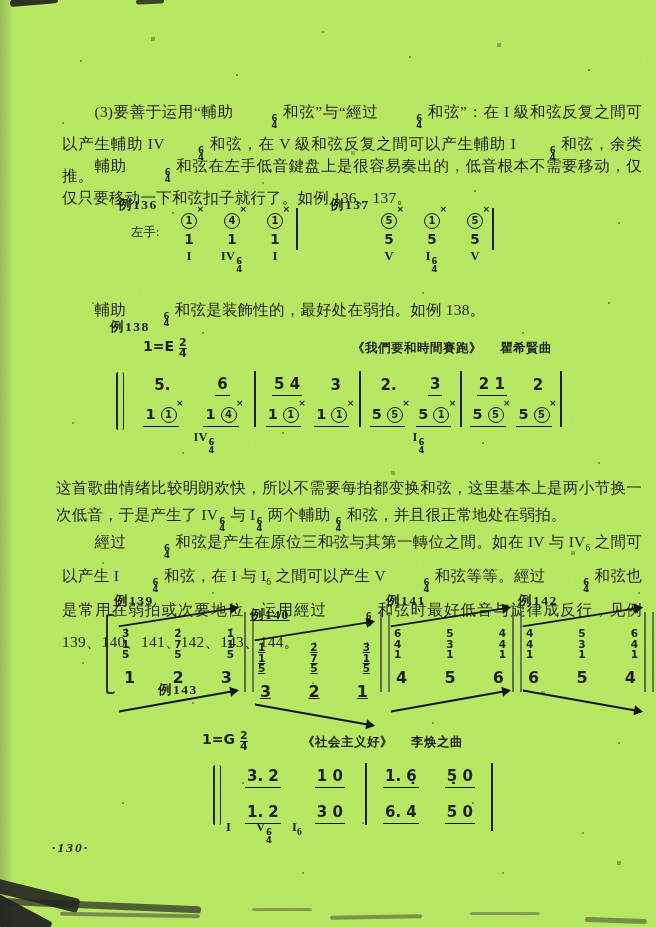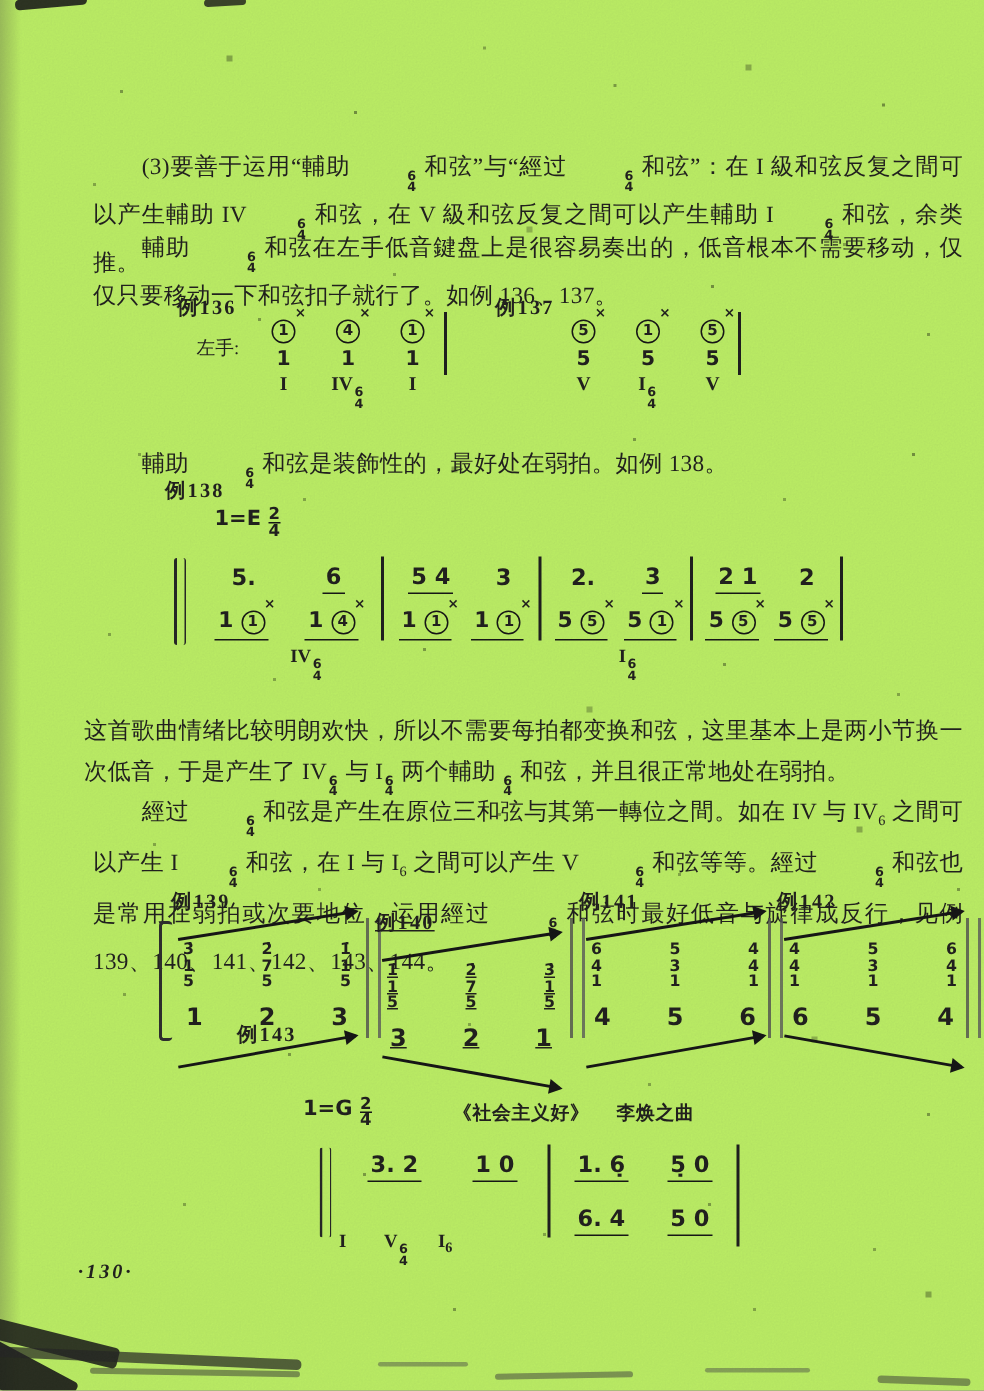--- a/index.html
+++ b/index.html
@@ -175,20 +175,23 @@
       </span> 和弦是装飾性的，最好处在弱拍。如例 138。</p>
 
   <div class="exlabel" style="left:110px;top:318px">例138</div>
   <div class="keyline" style="left:143px;top:338px">
     <span>1=E</span>
     <span class="tsig" id="tsig138">
         <span>2</span>
         <span>4</span>
       </span>
   </div>
+  <div class="titleline" style="left:352px;top:340px">
+    <span>《我們要和時間賽跑》</span><span class="comp">瞿希賢曲</span>
+  </div>
   <div class="brace" style="left:116px;top:372px;height:58px"></div>
   <div class="system" style="left:127px;top:370px" id="ex138-system">
       <div class="bar" style="width: 120px;">
         <div class="mrow">
           <span class="grp">5.</span>
           <span class="grp u">6</span>
         </div>
         <div class="brow">
           <span class="pair">
             <span class="mnum">1</span>
@@ -416,20 +419,24 @@
   <div class="titleline" style="left:302px;top:734px">
     <span>《社会主义好》</span><span class="comp">李焕之曲</span>
   </div>
   <div class="brace" style="left:213px;top:765px;height:60px"></div>
   <div class="system" style="left:224px;top:762px" id="ex143-system">
       <div class="bar" style="width: 134px;">
         <div class="mrow">
           <span class="grp u">3. 2</span>
           <span class="grp u">1 0</span>
         </div>
+        <div class="mrow" style="margin-top: 10px;">
+          <span class="grp u">1. 2</span>
+          <span class="grp u">3 0</span>
+        </div>
         <div class="barline" style="height: 62px;"></div>
       </div>
       <div class="bar" style="width: 118px;">
         <div class="mrow">
           <span class="grp u">1. 6̣</span>
           <span class="grp u">5̣ 0</span>
         </div>
         <div class="mrow" style="margin-top: 10px;">
           <span class="grp u">6. 4</span>
           <span class="grp u">5 0</span>

